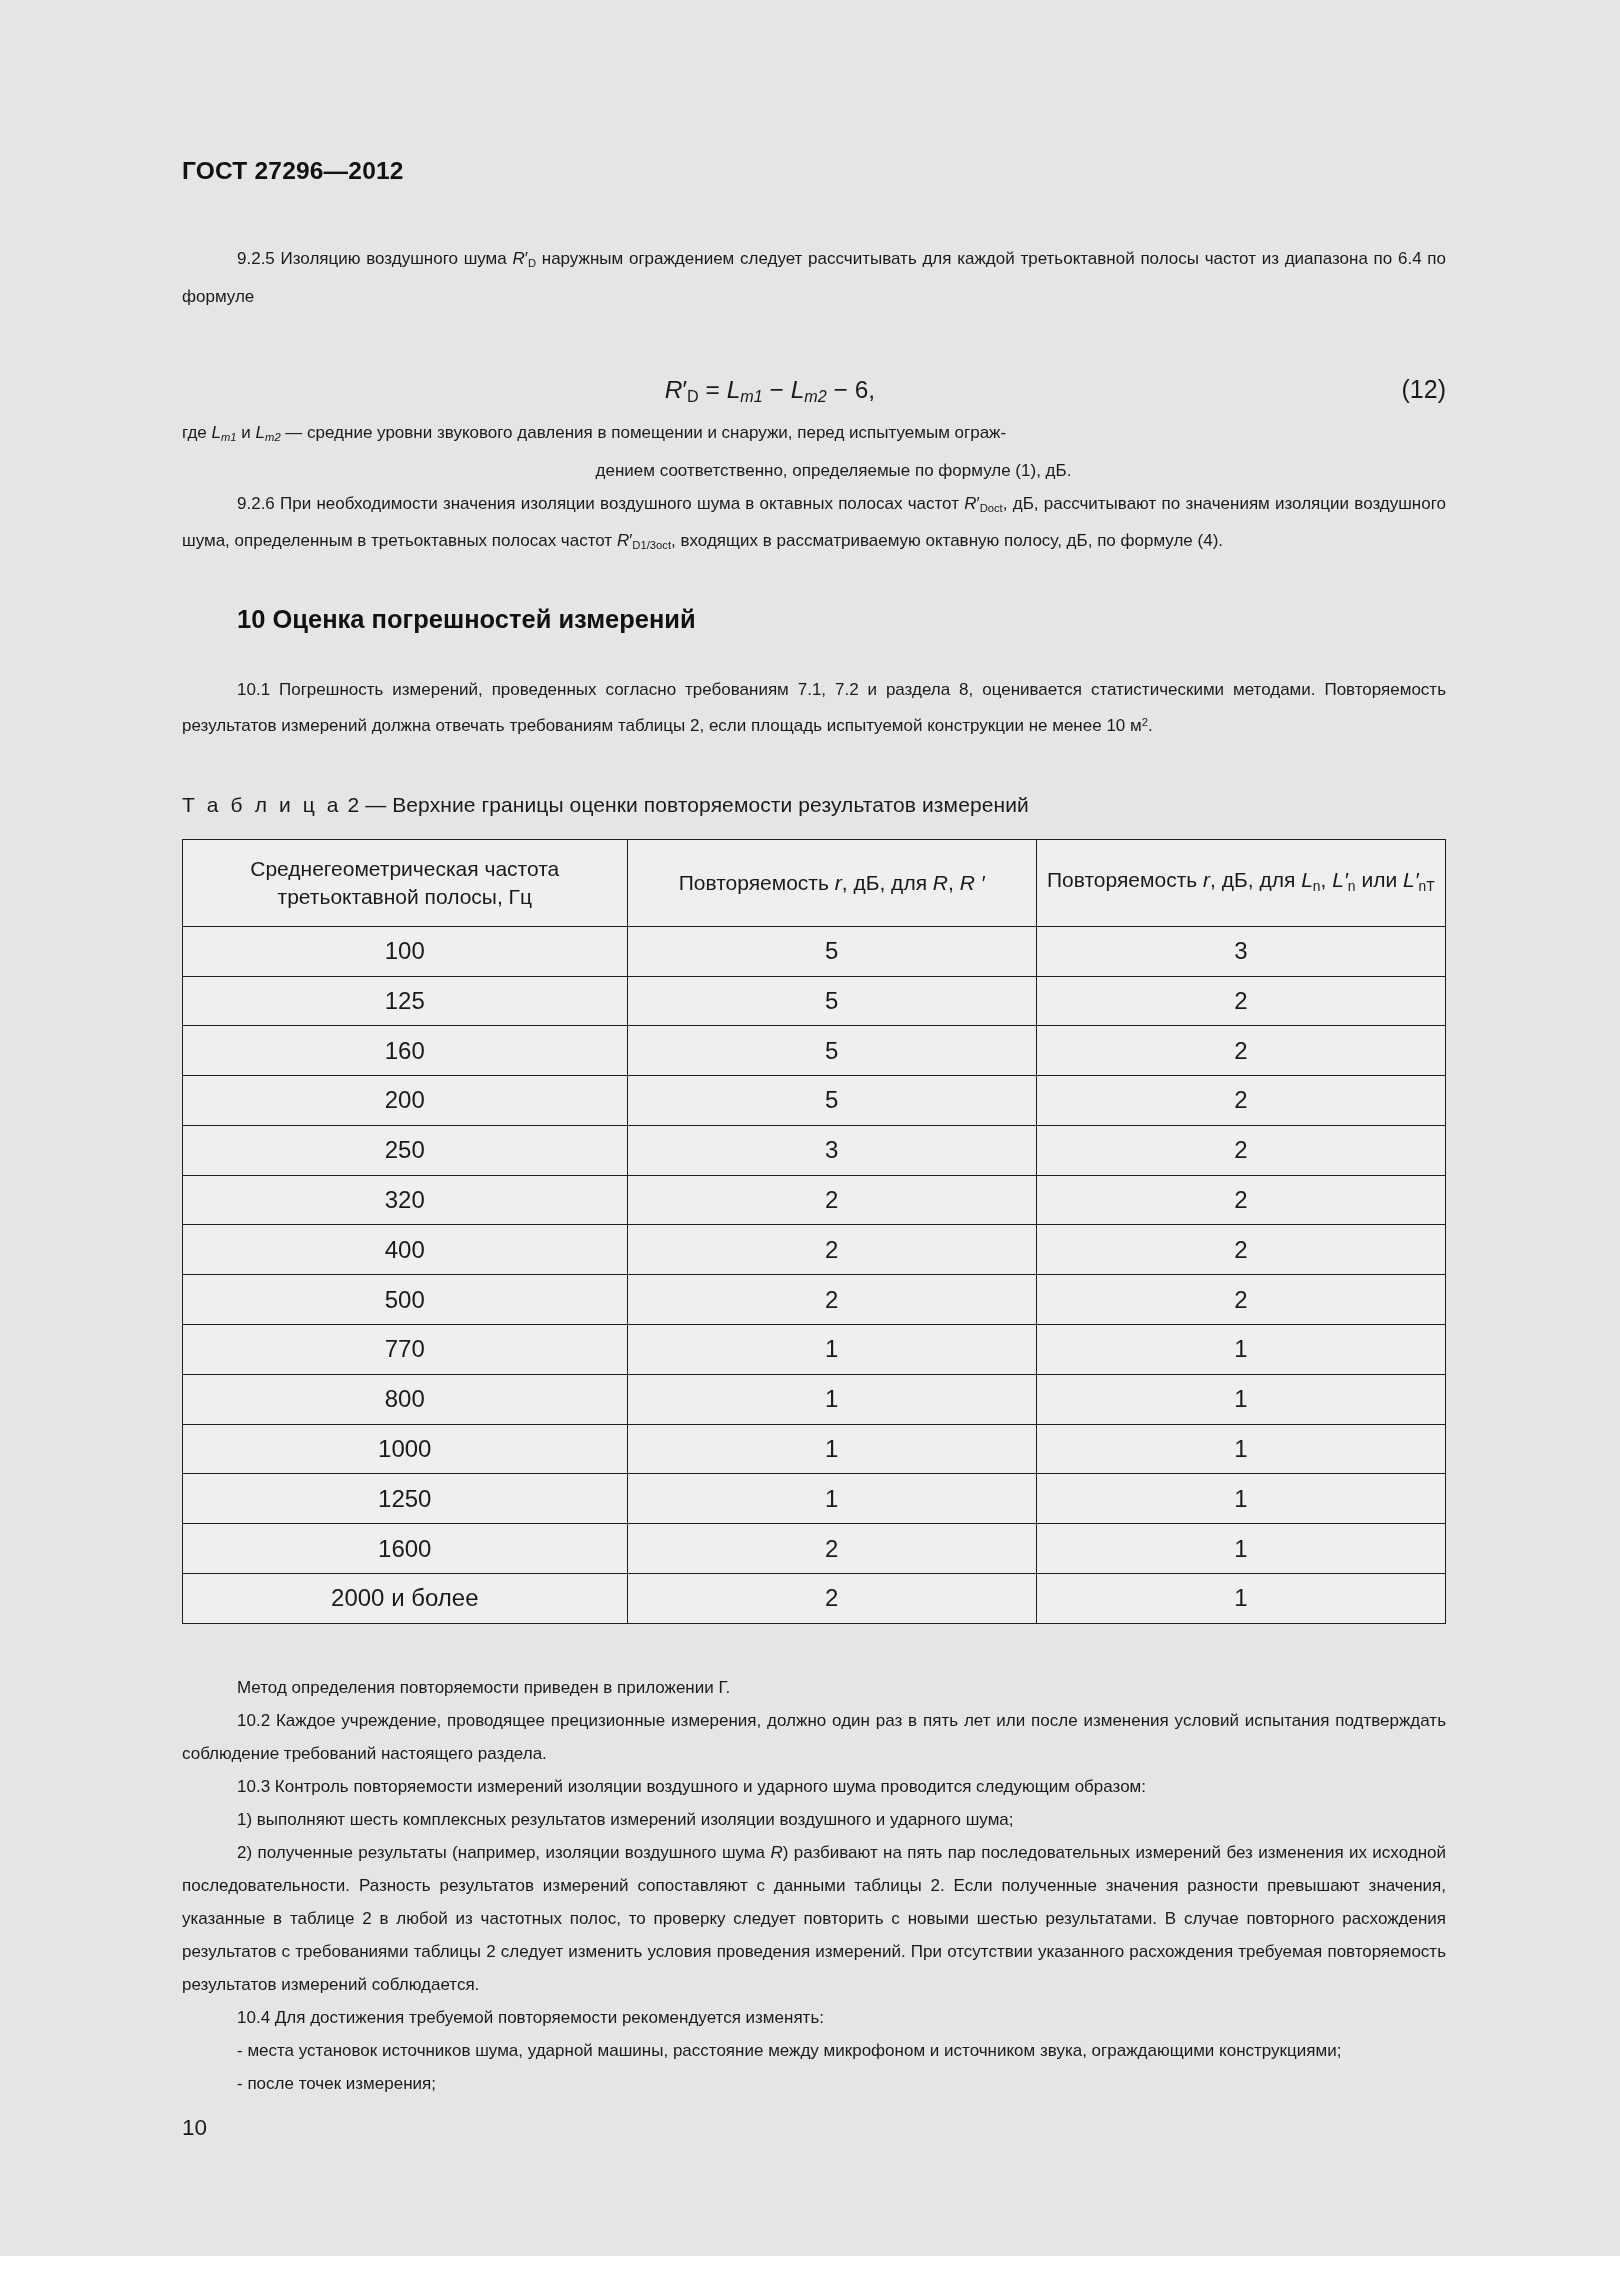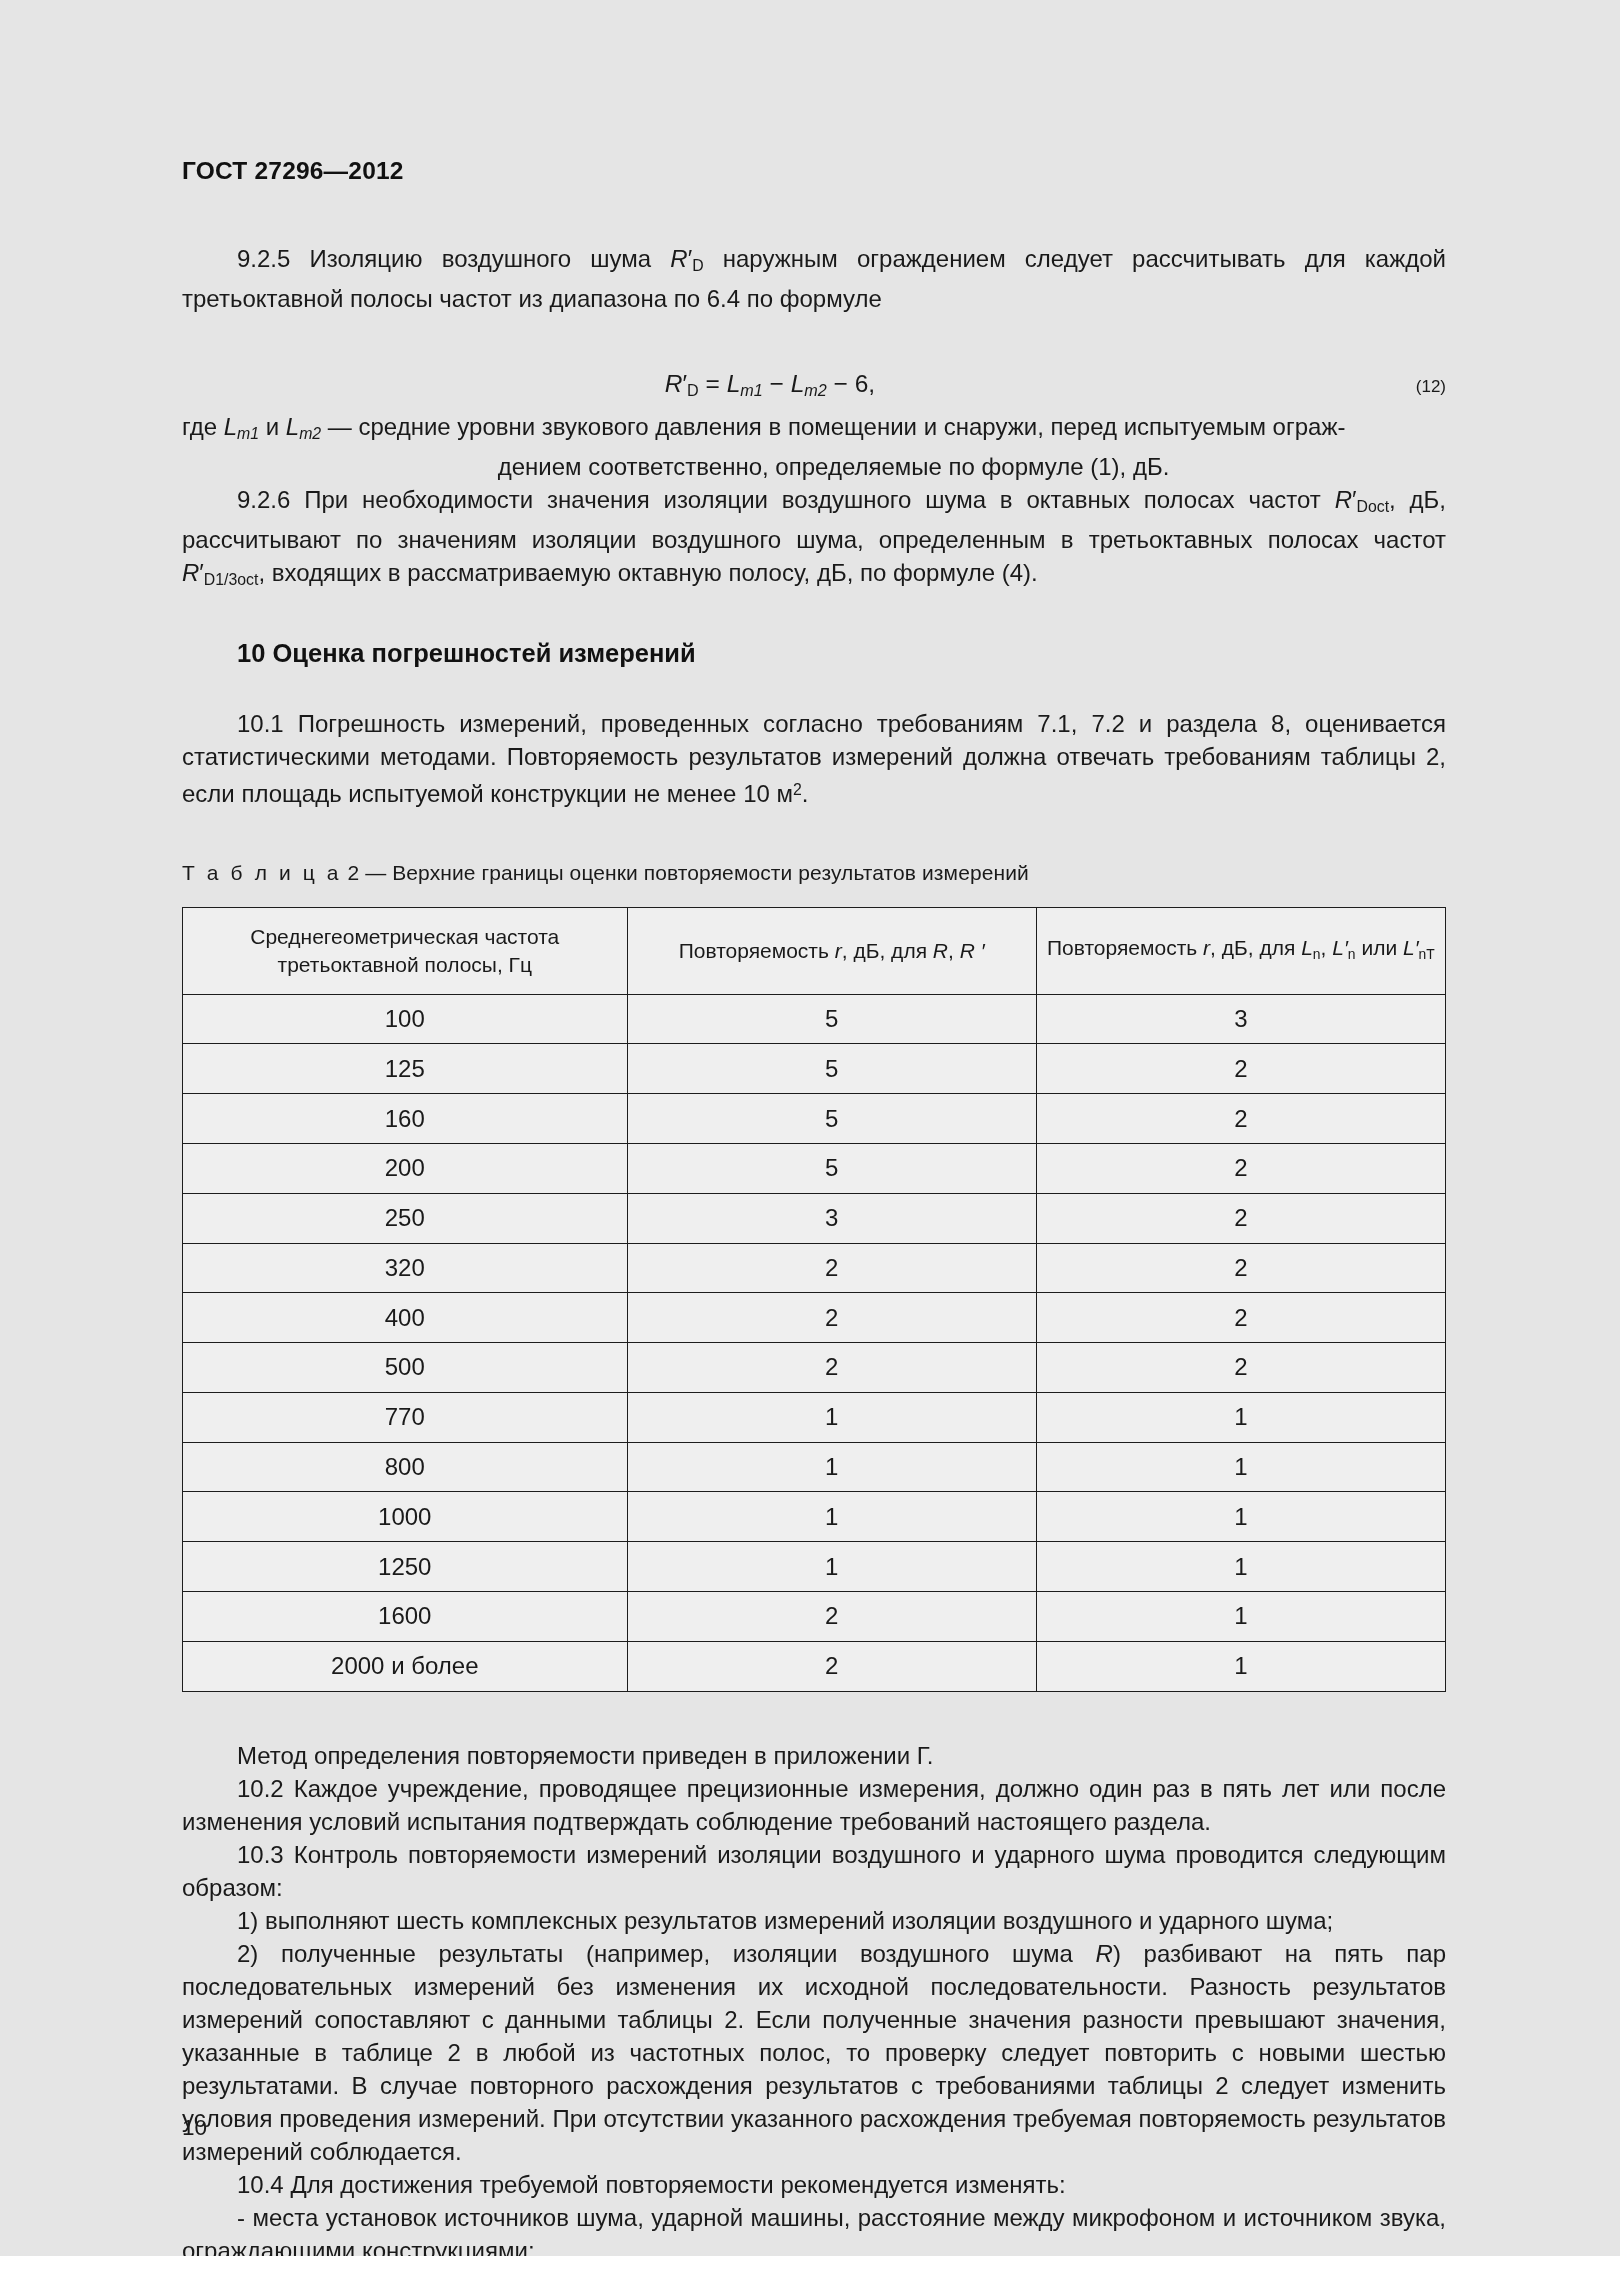--- a/index.html
+++ b/index.html
@@ -30,21 +30,21 @@
   }
   .doc-header {
     font-size: 24.5px;
     font-weight: bold;
     letter-spacing: 0.2px;
     margin: 0 0 57px 0;
     color: #111;
   }
   p {
     margin: 0;
-    font-size: 24px;
+    font-size: 17px;
     line-height: 33px;
     text-align: justify;
     text-justify: inter-word;
     color: #1a1a1a;
   }
   .indent {
     text-indent: 55px;
   }
   i.var { font-style: italic; }
   sub {
@@ -69,21 +69,21 @@
   }
   .formula-body {
     flex: 1;
     text-align: center;
     font-size: 24.5px;
     font-style: italic;
   }
   .formula-num {
     width: 88px;
     text-align: right;
-    font-size: 17px;
+    font-size: 25px;
     font-style: normal;
     margin-top: 48px;
   }
   .where-block {
     font-size: 23px;
     line-height: 33px;
   }
   .where-line2 {
     text-align: center;
     padding-left: 39px;

